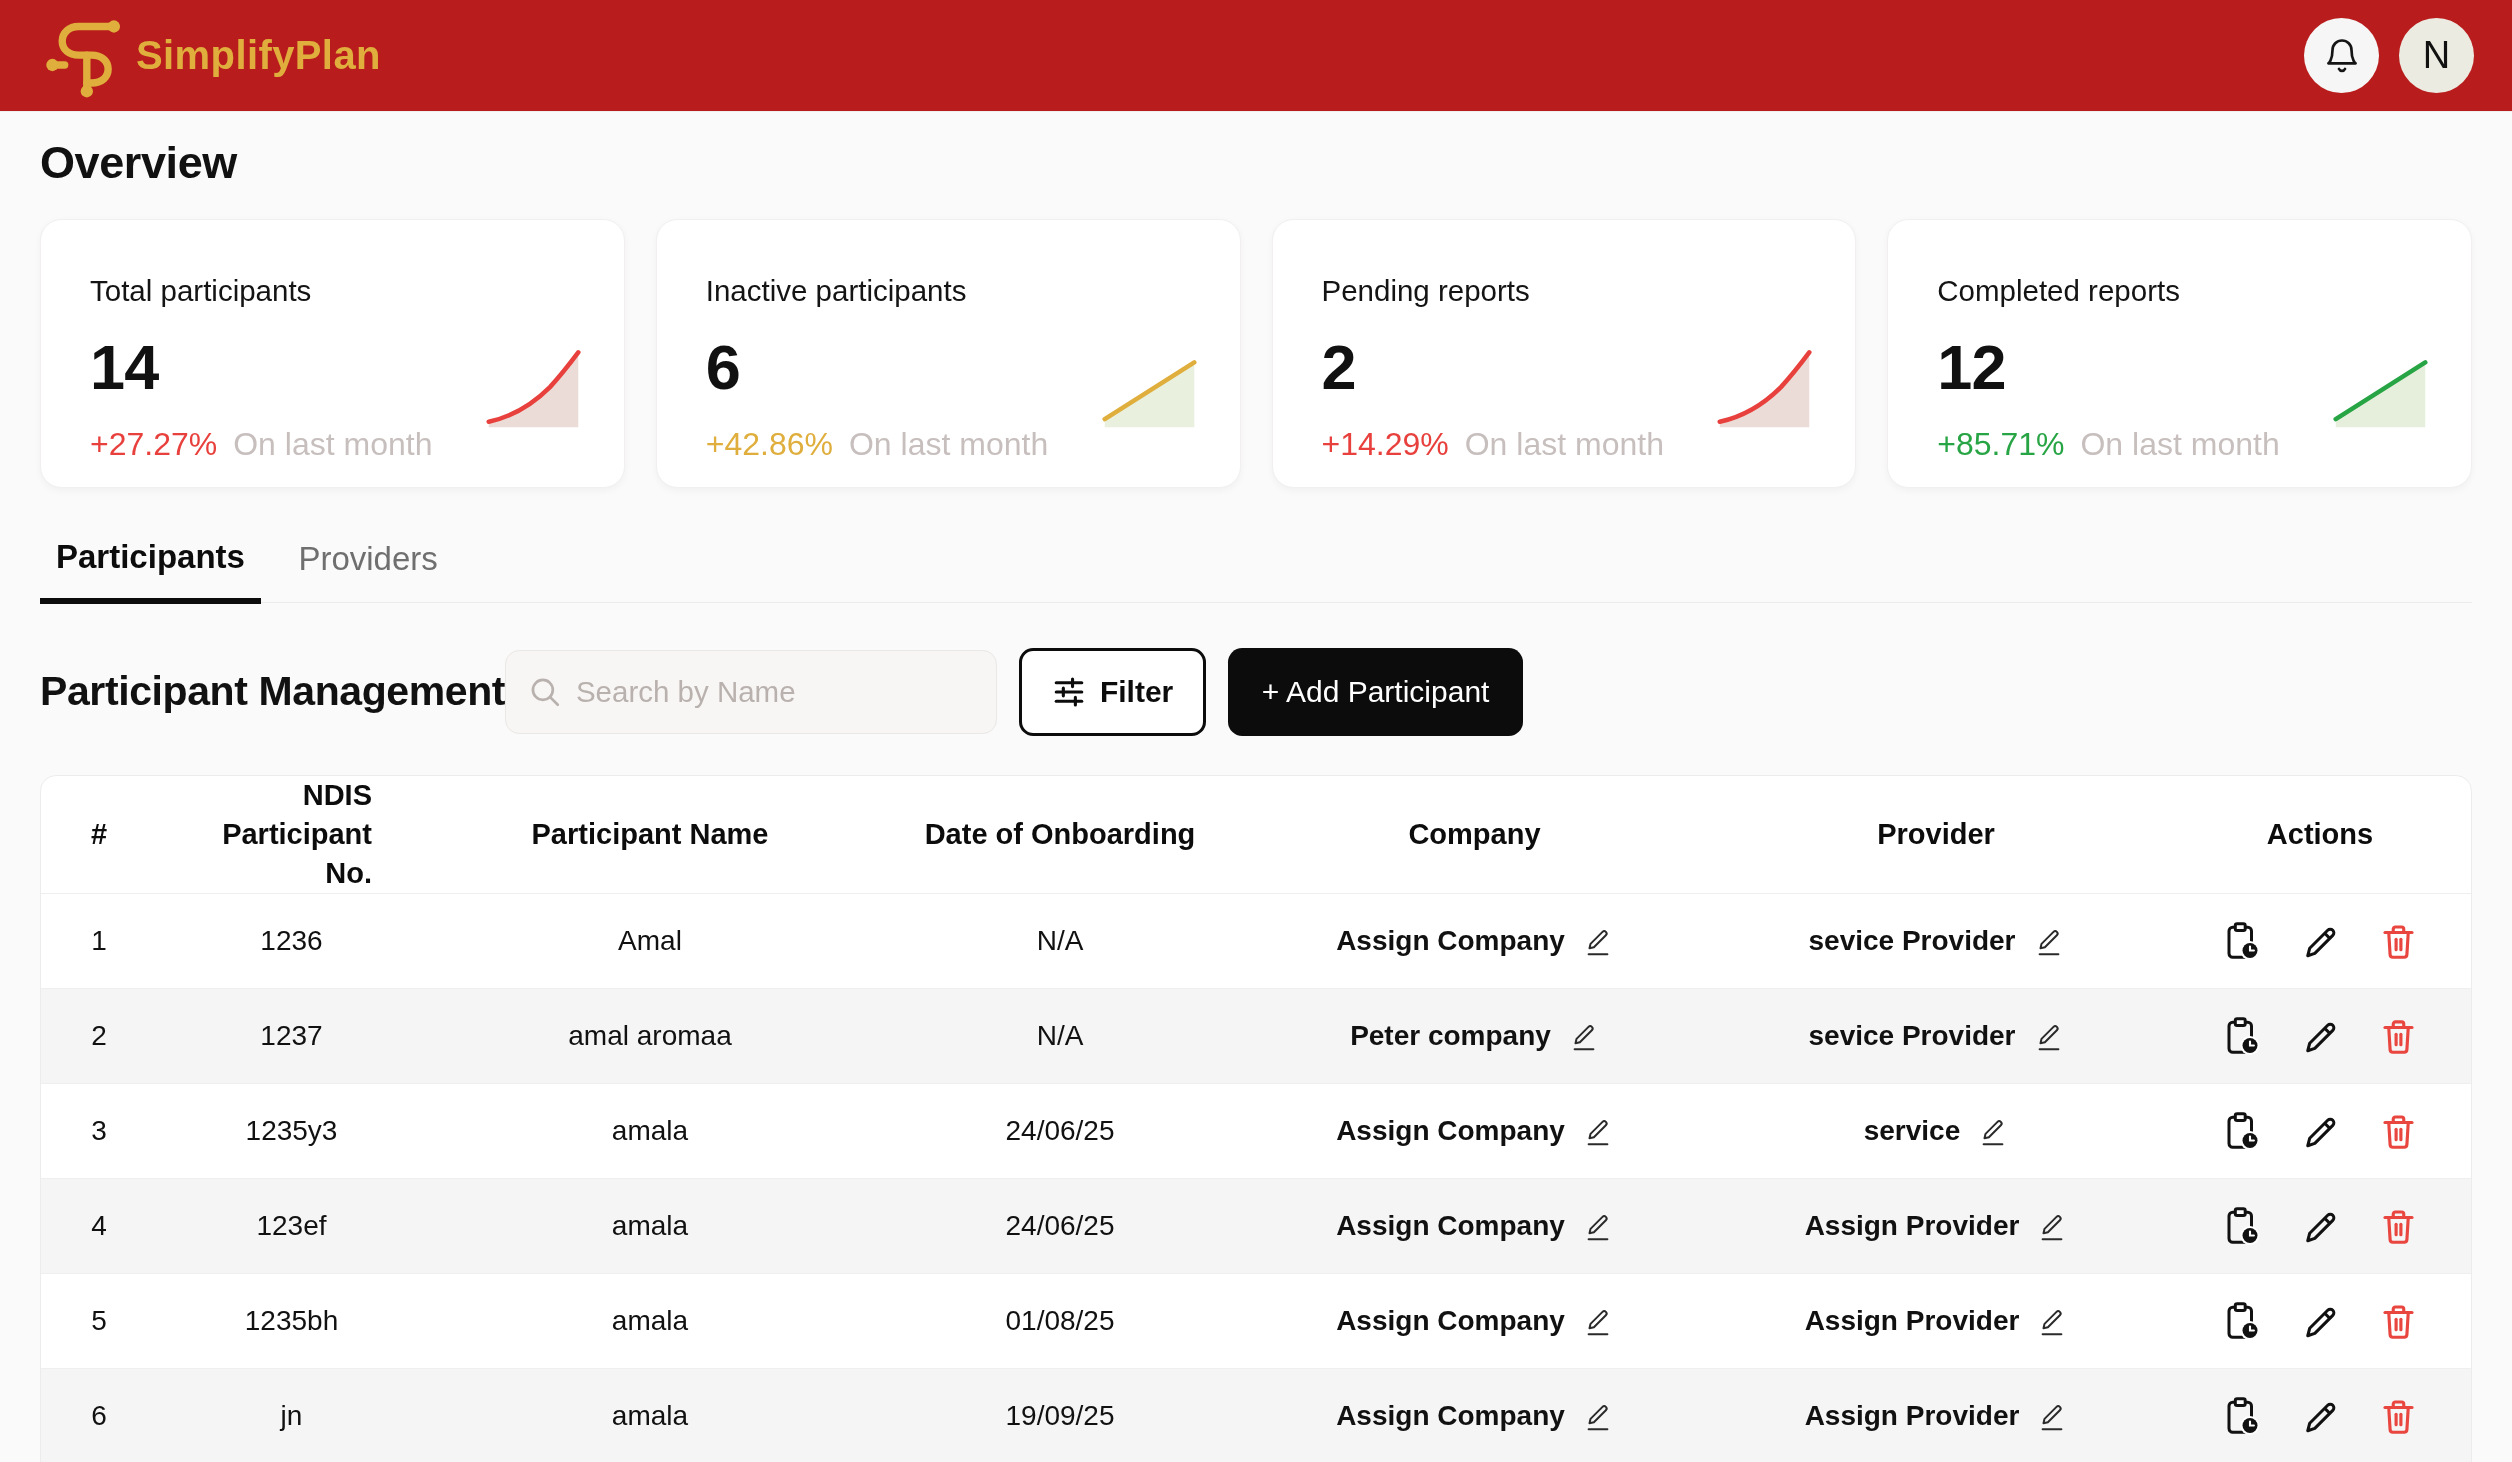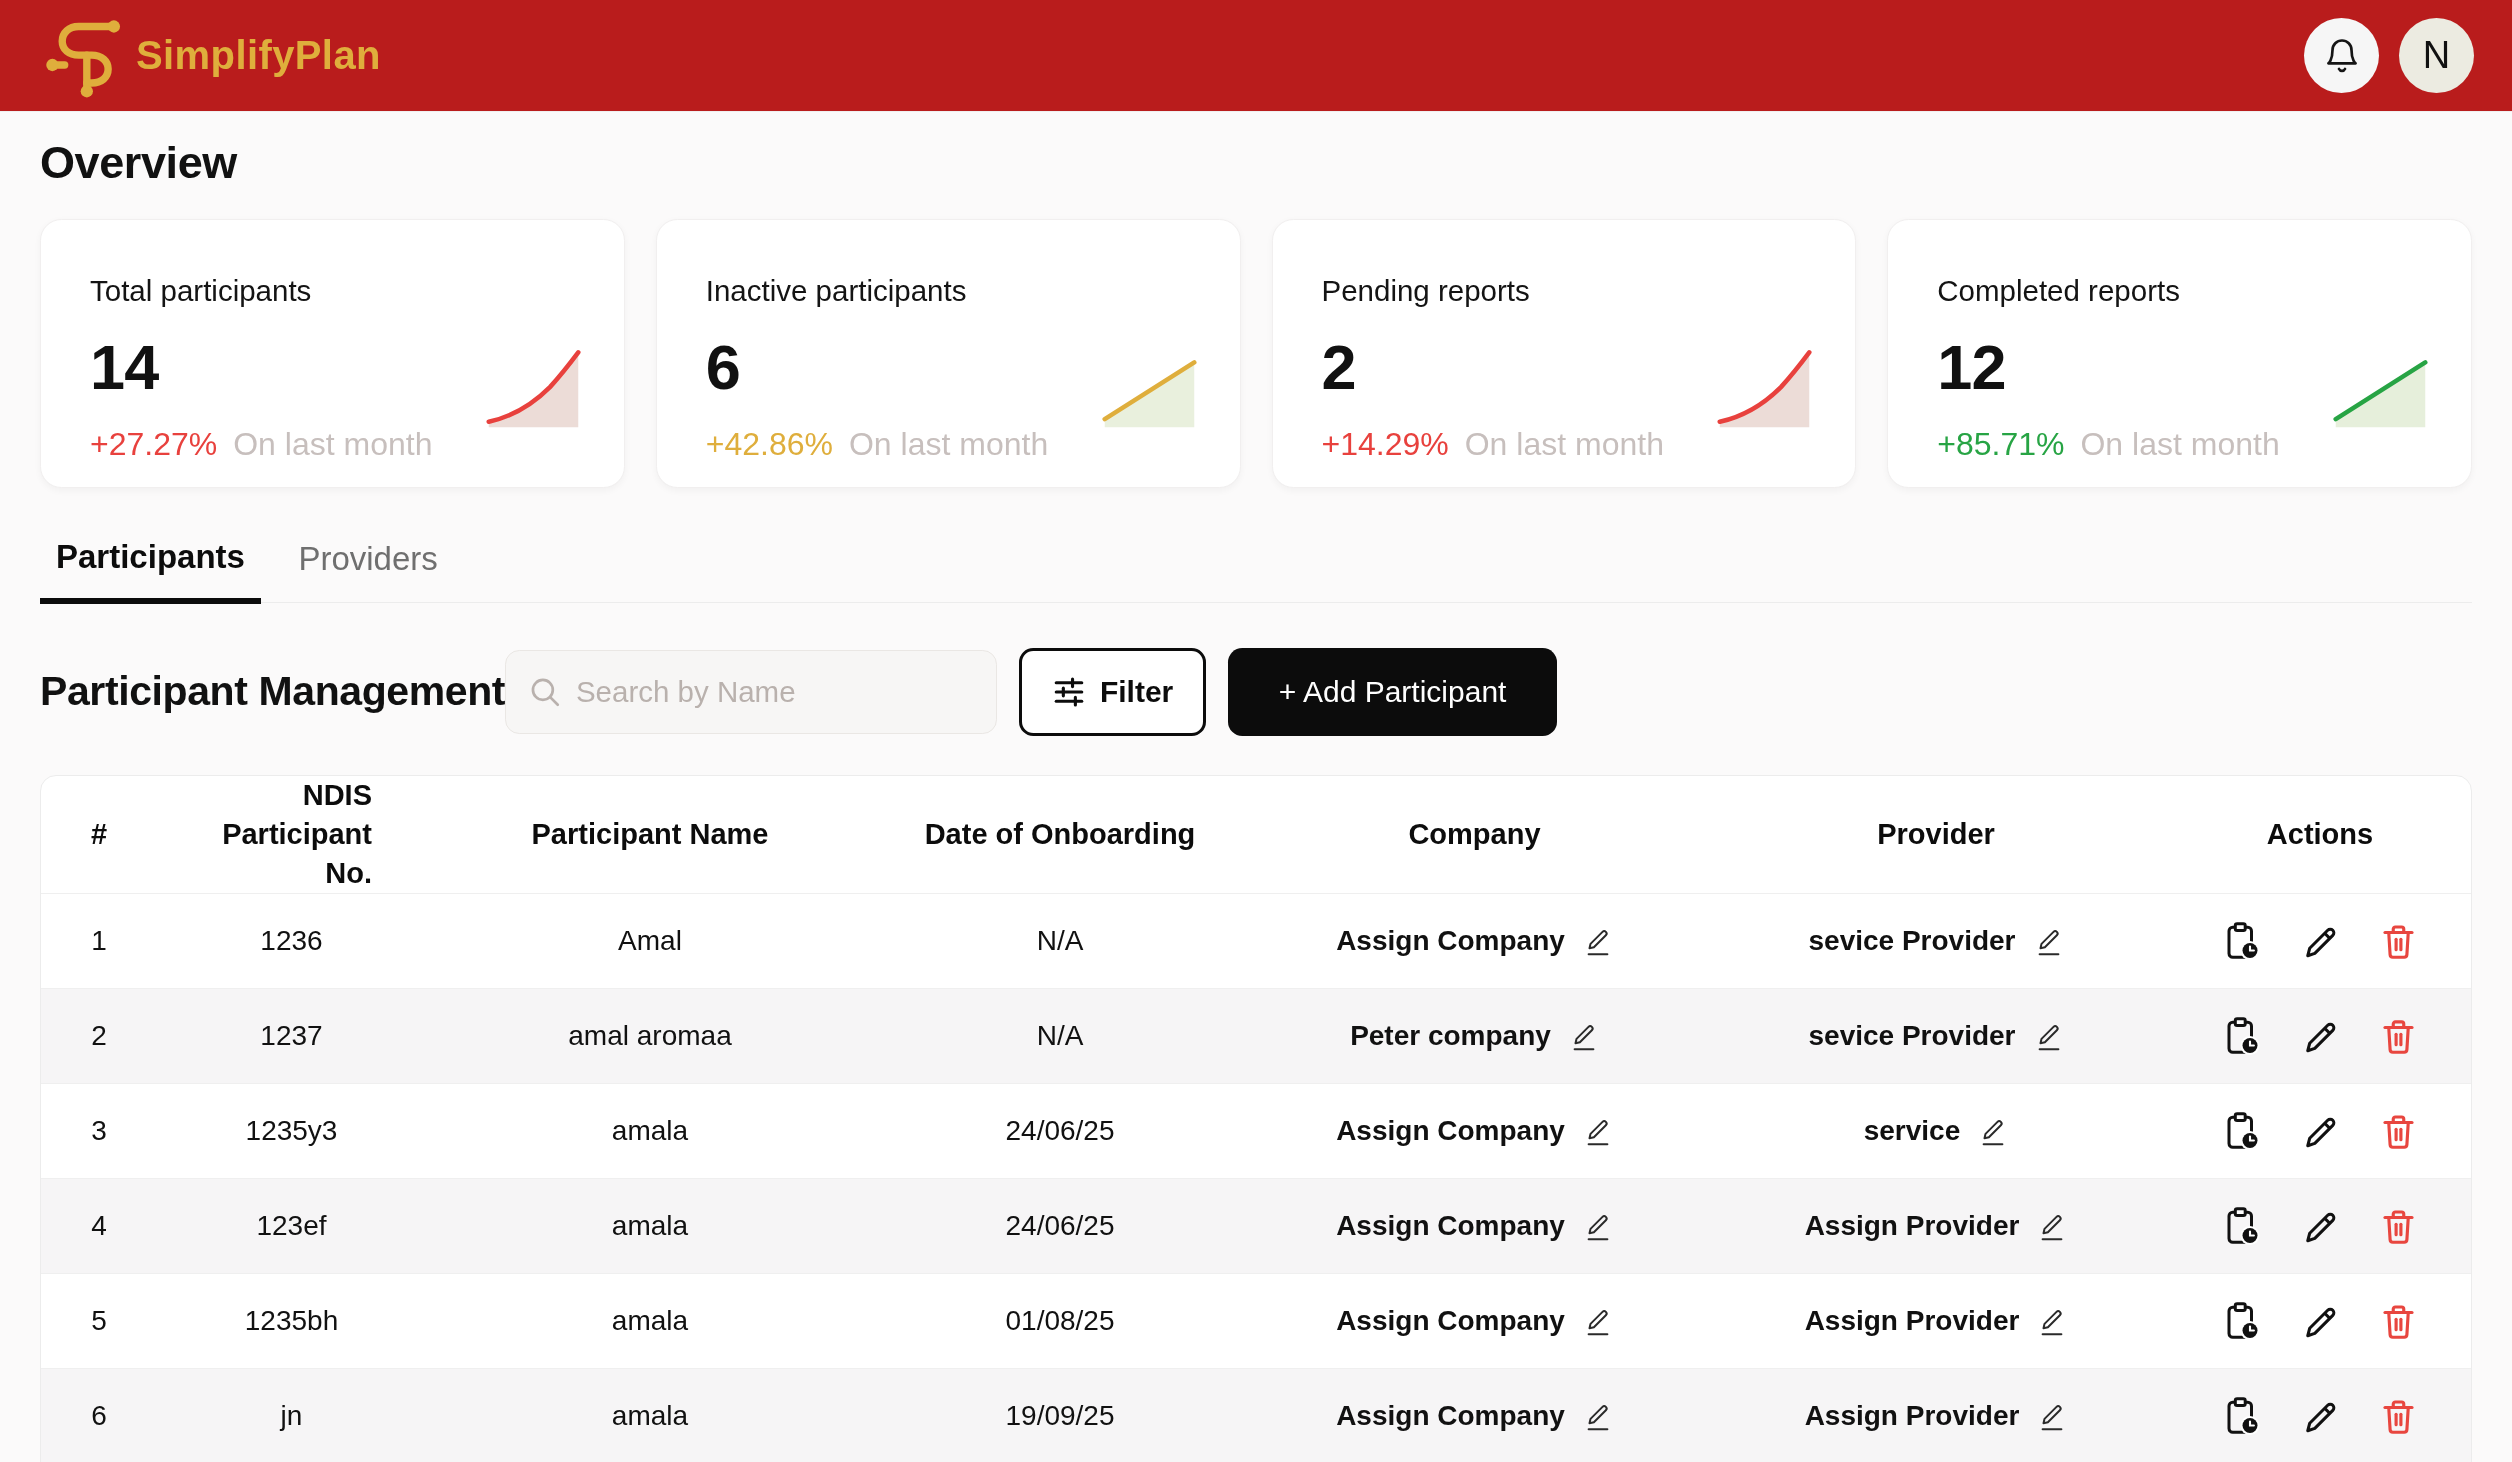--- a/index.html
+++ b/index.html
@@ -67,21 +67,21 @@
   .search-box input {
     border:none; outline:none; background:transparent; width:100%;
     font-size:29.5px; color:#333; font-family:"Liberation Sans",sans-serif;
   }
   .search-box input::placeholder { color:#b9b1ad; }
   .btn { display:flex; align-items:center; justify-content:center; gap:14.3px; cursor:pointer;
          font-family:"Liberation Sans",sans-serif; border-radius:14.3px; }
   .filter-btn { height:88px; padding:15px 30px; background:#fff; border:3.6px solid #0c0c0c;
                 font-size:30px; font-weight:600; color:#0c0c0c; }
   .filter-btn svg { width:34px; height:34px; }
-  .add-btn { height:88px; padding:0 51px; background:#0c0c0c; border:none;
+  .add-btn { height:88px; padding:0 34px; background:#0c0c0c; border:none;
              font-size:30px; font-weight:500; color:#fff; }
 
   
   .table {
     margin-top:39px; background:#fff; border:1.8px solid #ececec; border-radius:16px 16px 0 0;
     overflow:hidden;
   }
   .thead, .trow {
     display:grid;
     grid-template-columns:116px 269px 448px 372px 457px 466px 1fr;

